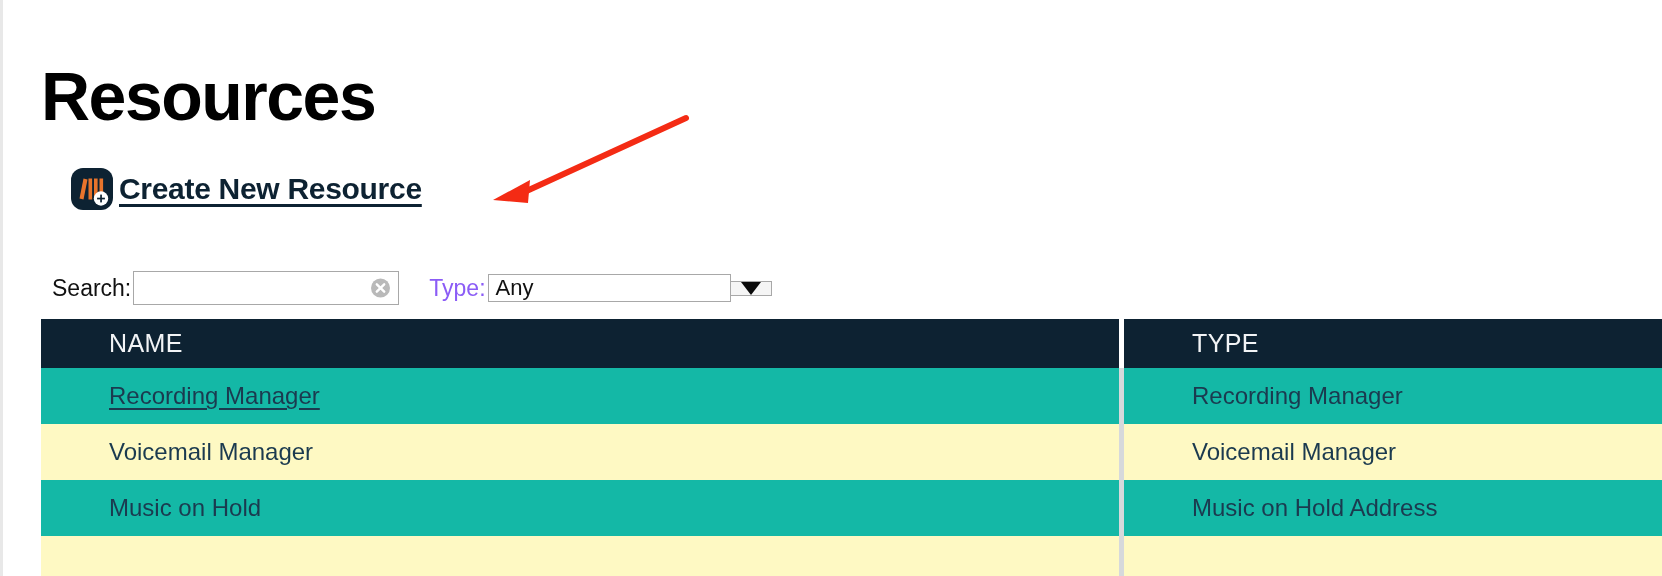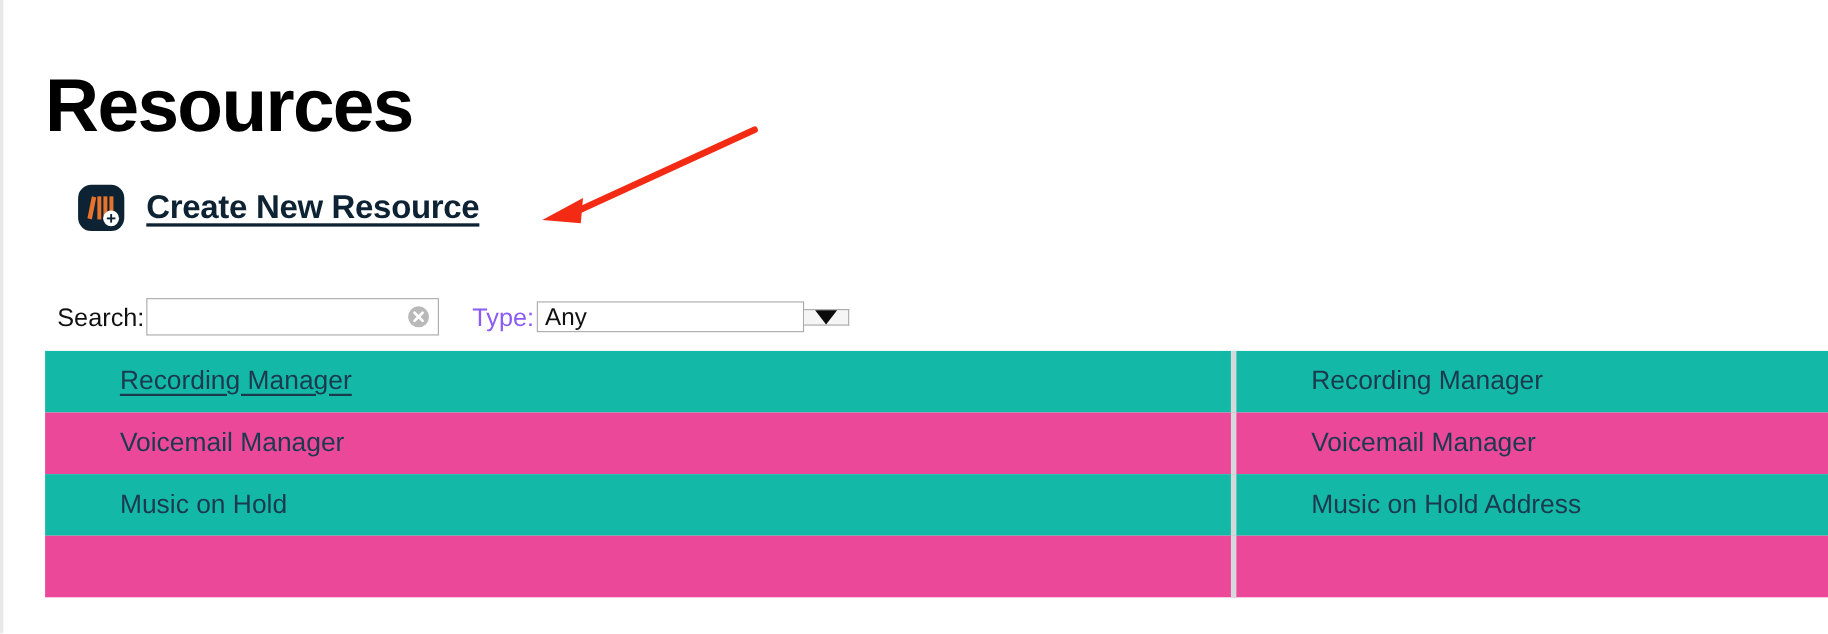--- a/index.html
+++ b/index.html
@@ -32,21 +32,21 @@
     color: #000000;
     line-height: 1;
     font-family: "Liberation Sans", sans-serif;
   }
 
   .create-row {
     position: absolute;
     left: 70px; top: 167px;
     display: flex;
     align-items: center;
-    gap: 19px;
+    gap: 5px;
   }
   .resource-icon {
     width: 44px; height: 44px;
     flex: 0 0 44px;
     position: relative;
   }
   .create-link {
     font-size: 30px;
     font-weight: bold;
     color: #0d2232;
@@ -162,21 +162,21 @@
   .col-divider {
     width: 5px;
     background: #ffffff;
     flex: 0 0 5px;
   }
   .trow {
     display: flex;
     height: 56px;
     background: #14b8a6;
   }
-  .trow.alt { background: #ec4899; }
+  .trow.alt { background: #fef9c3; }
   .trow .cell {
     display: flex;
     align-items: center;
     font-size: 24px;
     color: #1b3a4f;
     padding-left: 68px;
   }
   .trow .cell.type-cell { color: #1b3a4f; }
   .cell-link {
     color: #1b3a4f;
@@ -245,20 +245,25 @@
     <span class="type-label">Type:</span>
     <span class="select-wrap">
       <span class="select-box">Any</span>
       <span class="select-arrow-btn">
         <span class="caret"></span>
       </span>
     </span>
   </div>
 
   <div class="table">
+    <div class="thead">
+      <div class="th col-name">NAME</div>
+      <div class="col-divider"></div>
+      <div class="th col-type">TYPE</div>
+    </div>
 
     <div class="trow">
       <div class="cell col-name">
         <span class="cell-link">Recording Manager</span>
       </div>
       <div class="vdivider"></div>
       <div class="cell type-cell col-type">Recording Manager</div>
     </div>
 
     <div class="trow alt">

